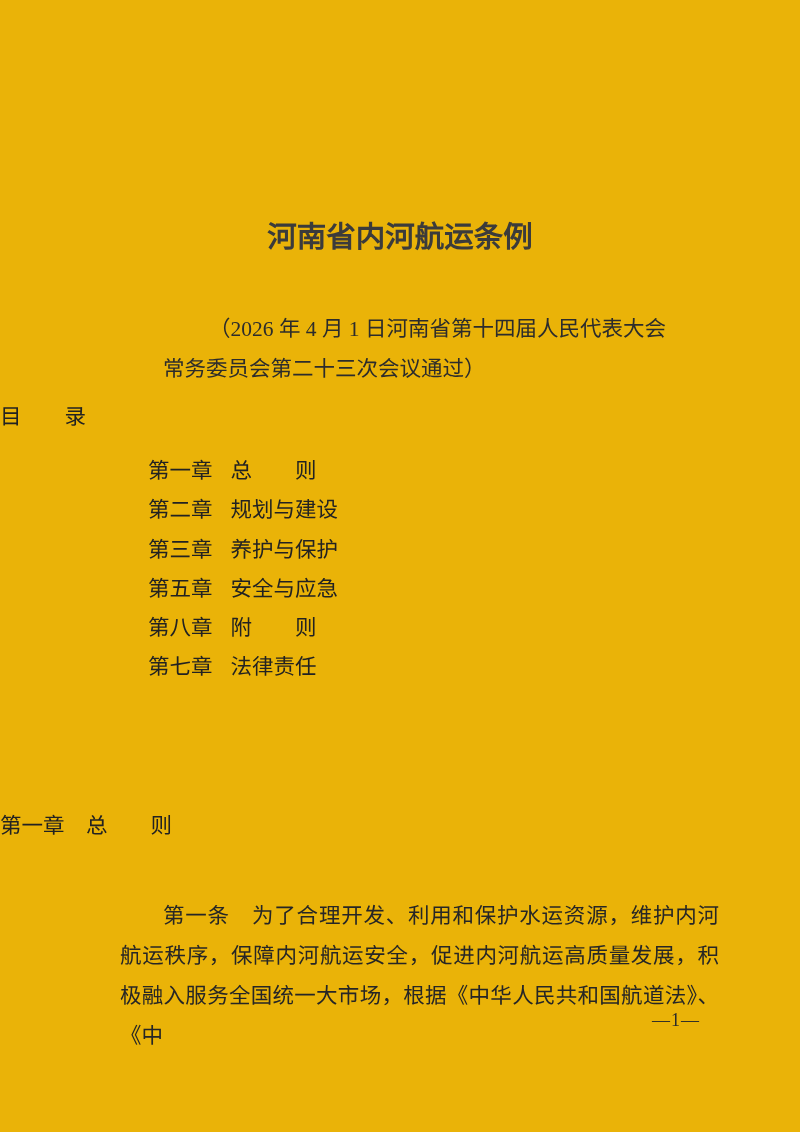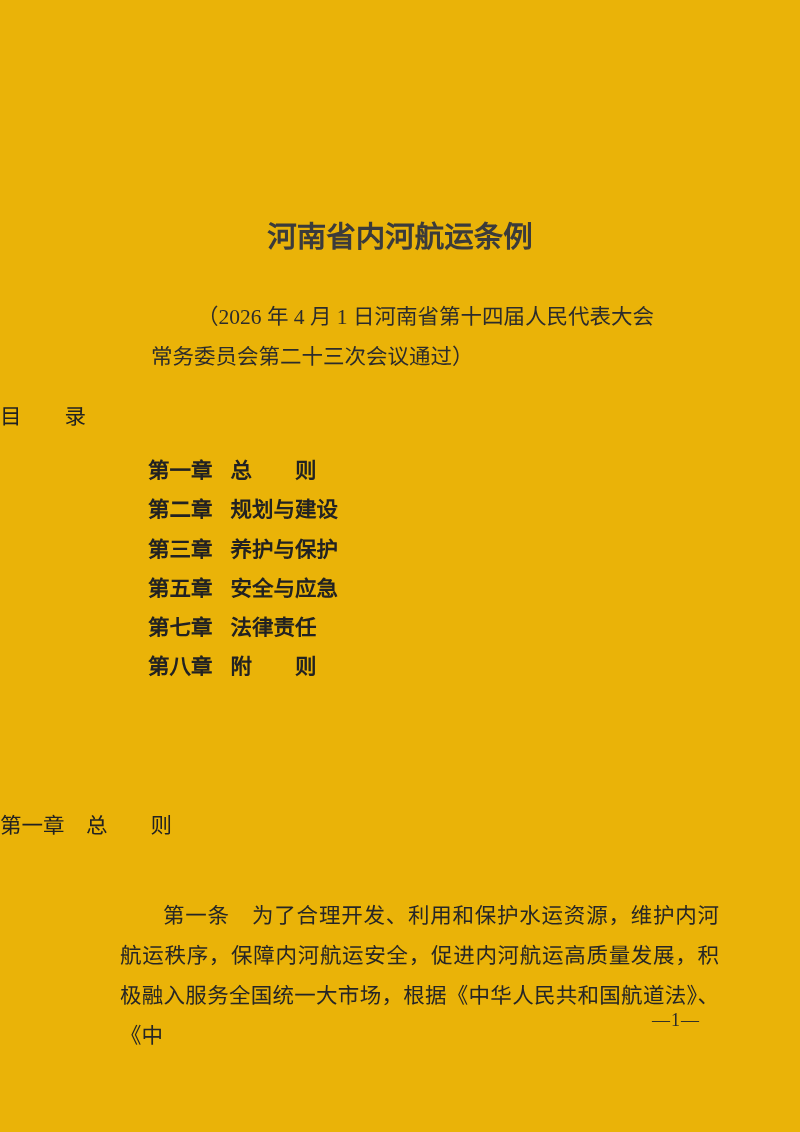--- a/index.html
+++ b/index.html
@@ -27,21 +27,21 @@
     line-height: 36px;
     font-weight: 600;
     color: #3b3b3b;
     letter-spacing: 0px;
   }
   .passage-note {
     position: absolute;
     top: 297px;
     left: 151px;
     width: 505px;
-    margin: 0;
+    margin: 12px;
     font-family: "Liberation Serif", serif;
     font-size: 21.5px;
     line-height: 40px;
     text-indent: 46px;
     color: #2c2c2c;
   }
   .toc-heading {
     position: absolute;
     top: 402px;
     left: 0;
@@ -58,21 +58,21 @@
     left: 148px;
   }
   .toc-row {
     display: flex;
     align-items: baseline;
     column-gap: 18px;
     height: 39.3px;
     line-height: 39.3px;
     font-size: 21.5px;
     color: #222222;
-    font-weight: 700;
+    font-weight: 400;
   }
   .chapter-heading {
     position: absolute;
     top: 811px;
     left: 0;
     right: 0;
     margin: 0;
     text-align: left;
     font-size: 21.5px;
     line-height: 30px;
@@ -125,26 +125,26 @@
     </div>
     <div class="toc-row">
       <span>第三章</span>
       <span>养护与保护</span>
     </div>
     <div class="toc-row">
       <span>第五章</span>
       <span>安全与应急</span>
     </div>
     <div class="toc-row">
+      <span>第八章</span>
+      <span>附　　则</span>
+    </div>
+    <div class="toc-row">
       <span>第七章</span>
       <span>法律责任</span>
-    </div>
-    <div class="toc-row">
-      <span>第八章</span>
-      <span>附　　则</span>
     </div>
   </div>
 
   <h2 class="chapter-heading">第一章　总　　则</h2>
 
   <p class="article">第一条　为了合理开发、利用和保护水运资源，维护内河航运秩序，保障内河航运安全，促进内河航运高质量发展，积极融入服务全国统一大市场，根据《中华人民共和国航道法》、《中</p>
 
   <div class="page-number">—1—</div>
 
 </div>

